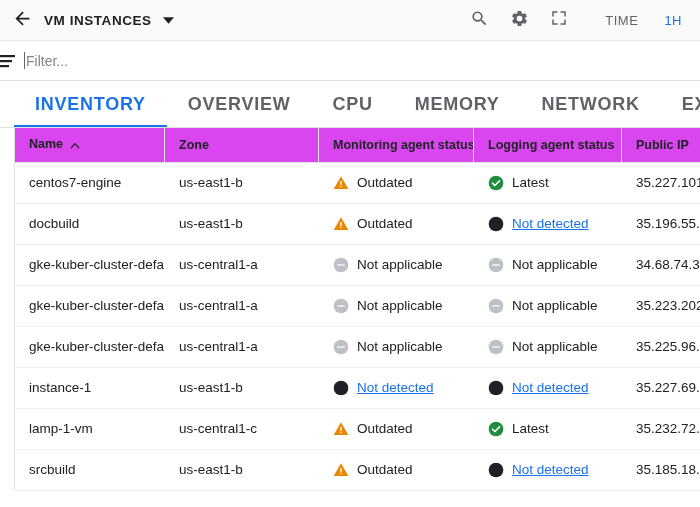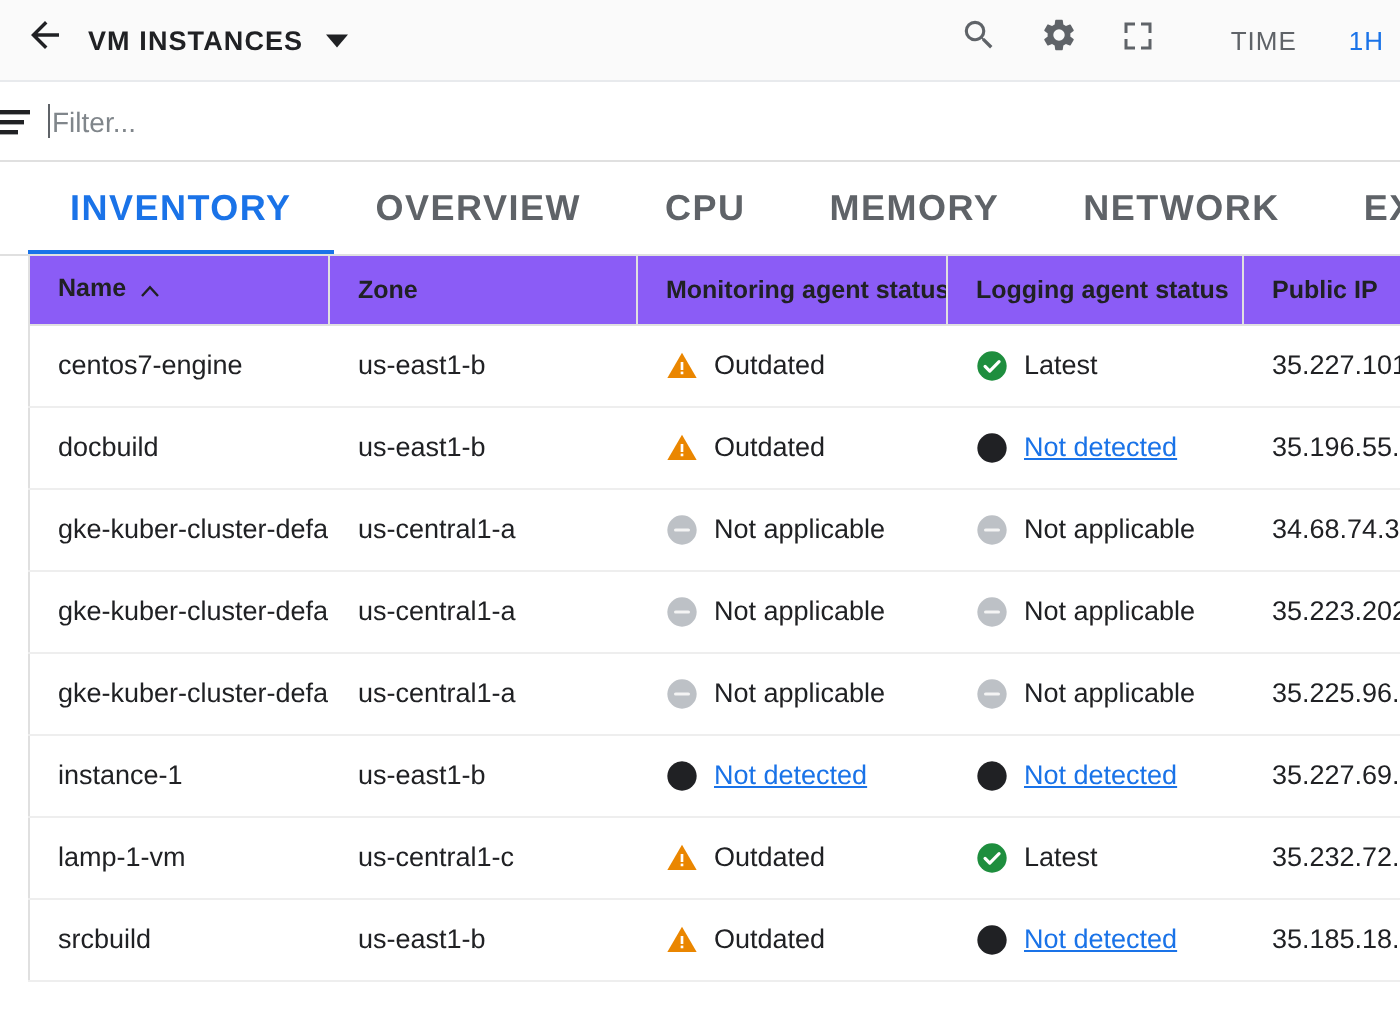--- a/index.html
+++ b/index.html
@@ -63,21 +63,21 @@
     color: #5f6368;
     letter-spacing: .5px;
     margin-left: 26px;
     white-space: nowrap;
   }
   .range-label {
     font-size: 13px;
     color: #1a73e8;
     letter-spacing: .5px;
     margin-left: 26px;
-    margin-right: 8px;
+    margin-right: 18px;
     white-space: nowrap;
   }
 
   
   .filterbar {
     height: 40px;
     background: #ffffff;
     display: flex;
     align-items: center;
     border-bottom: 1px solid #e0e0e0;
@@ -148,21 +148,21 @@
     background: #fff;
     height: calc(507px - 41px - 40px - 47px);
     overflow: hidden;
   }
   table {
     border-collapse: collapse;
     table-layout: fixed;
     width: 770px;
   }
   thead th {
-    background: #8b5cf6;
+    background: #d946ef;
     height: 34px;
     font-size: 12.5px;
     font-weight: bold;
     color: #202124;
     text-align: left;
     padding: 0 14px;
     border-bottom: 1px solid #e0e0e0;
     border-left: 1px solid #e0e0e0;
     white-space: nowrap;
     overflow: hidden;

